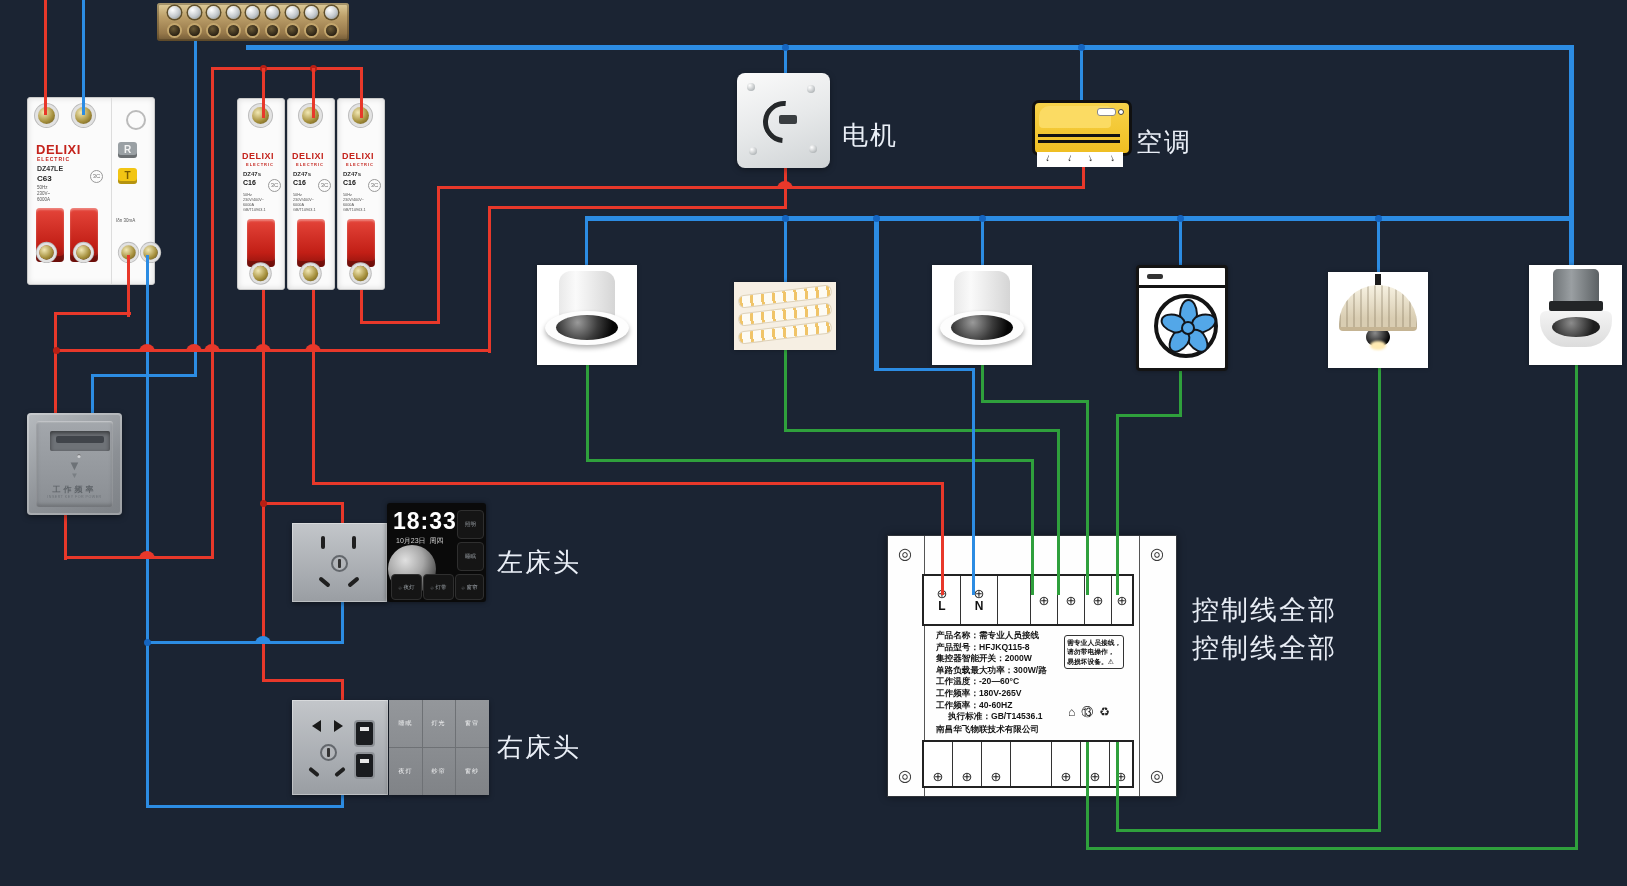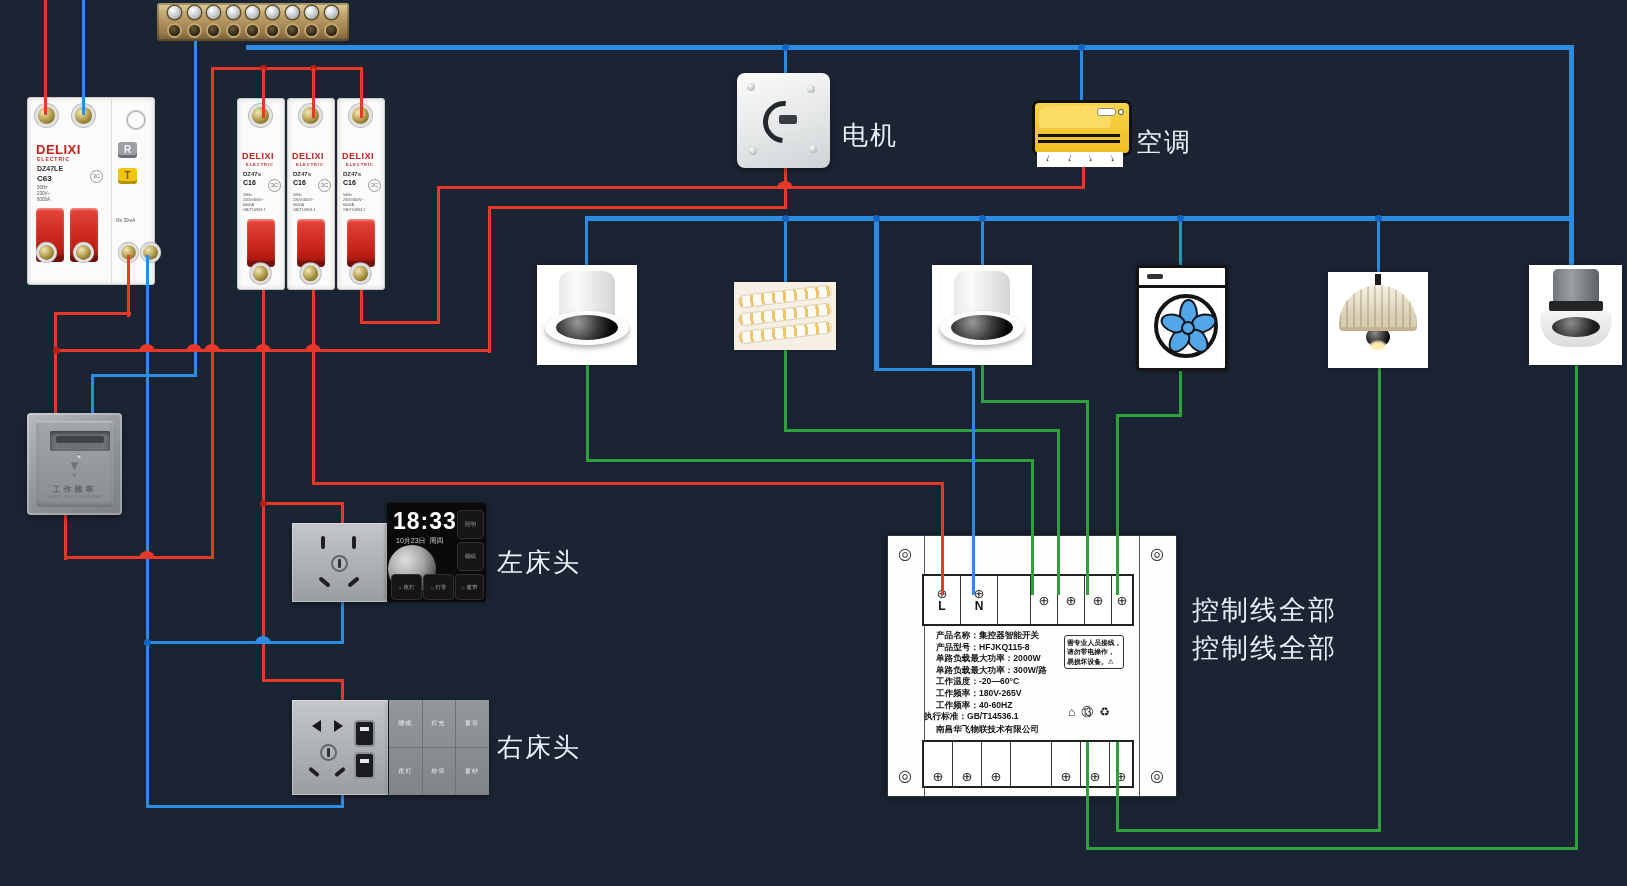--- a/index.html
+++ b/index.html
@@ -470,28 +470,28 @@
       <div class="tcell" style="width:26px;">
           <span class="sg">⊕</span>
         </div>
       <div class="tcell" style="width:26px;">
           <span class="sg">⊕</span>
         </div>
       <div class="tcell" style="flex:1;">
           <span class="sg">⊕</span>
         </div>
     </div>
-    <div class="ctxt" style="left:48px;top:94px;">产品名称：集控器智能开关</div>
+    <div class="ctxt" style="left:48px;top:94px;">产品名称：需专业人员接线</div>
     <div class="ctxt" style="left:48px;top:105.6px;">产品型号：HFJKQ115-8</div>
-    <div class="ctxt" style="left:48px;top:117.2px;">单路负载最大功率：2000W</div>
+    <div class="ctxt" style="left:48px;top:117.2px;">集控器智能开关：2000W</div>
     <div class="ctxt" style="left:48px;top:128.8px;">单路负载最大功率：300W/路</div>
     <div class="ctxt" style="left:48px;top:140.4px;">工作温度：-20—60°C</div>
     <div class="ctxt" style="left:48px;top:152px;">工作频率：180V-265V</div>
     <div class="ctxt" style="left:48px;top:163.6px;">工作频率：40-60HZ</div>
-    <div class="ctxt" style="left:36px;top:175.2px;">执行标准：GB/T14536.1</div>
+    <div class="ctxt" style="left:60px;top:175.2px;">执行标准：GB/T14536.1</div>
     <div class="ctxt" style="left:48px;top:188px;">南昌华飞物联技术有限公司</div>
     <div class="warnbox" style="left:176px;top:99px;">
       <div>需专业人员接线，</div>
       <div>请勿带电操作，</div>
       <div><span>易损坏设备。</span><span>⚠</span></div>
     </div>
     <div class="cicons" style="left:180px;top:168px;">
       <span>⌂</span><span>⑬</span><span>♻</span>
     </div>
     <div class="tblock" style="left:34px;top:204px;width:208px;height:44px;">

